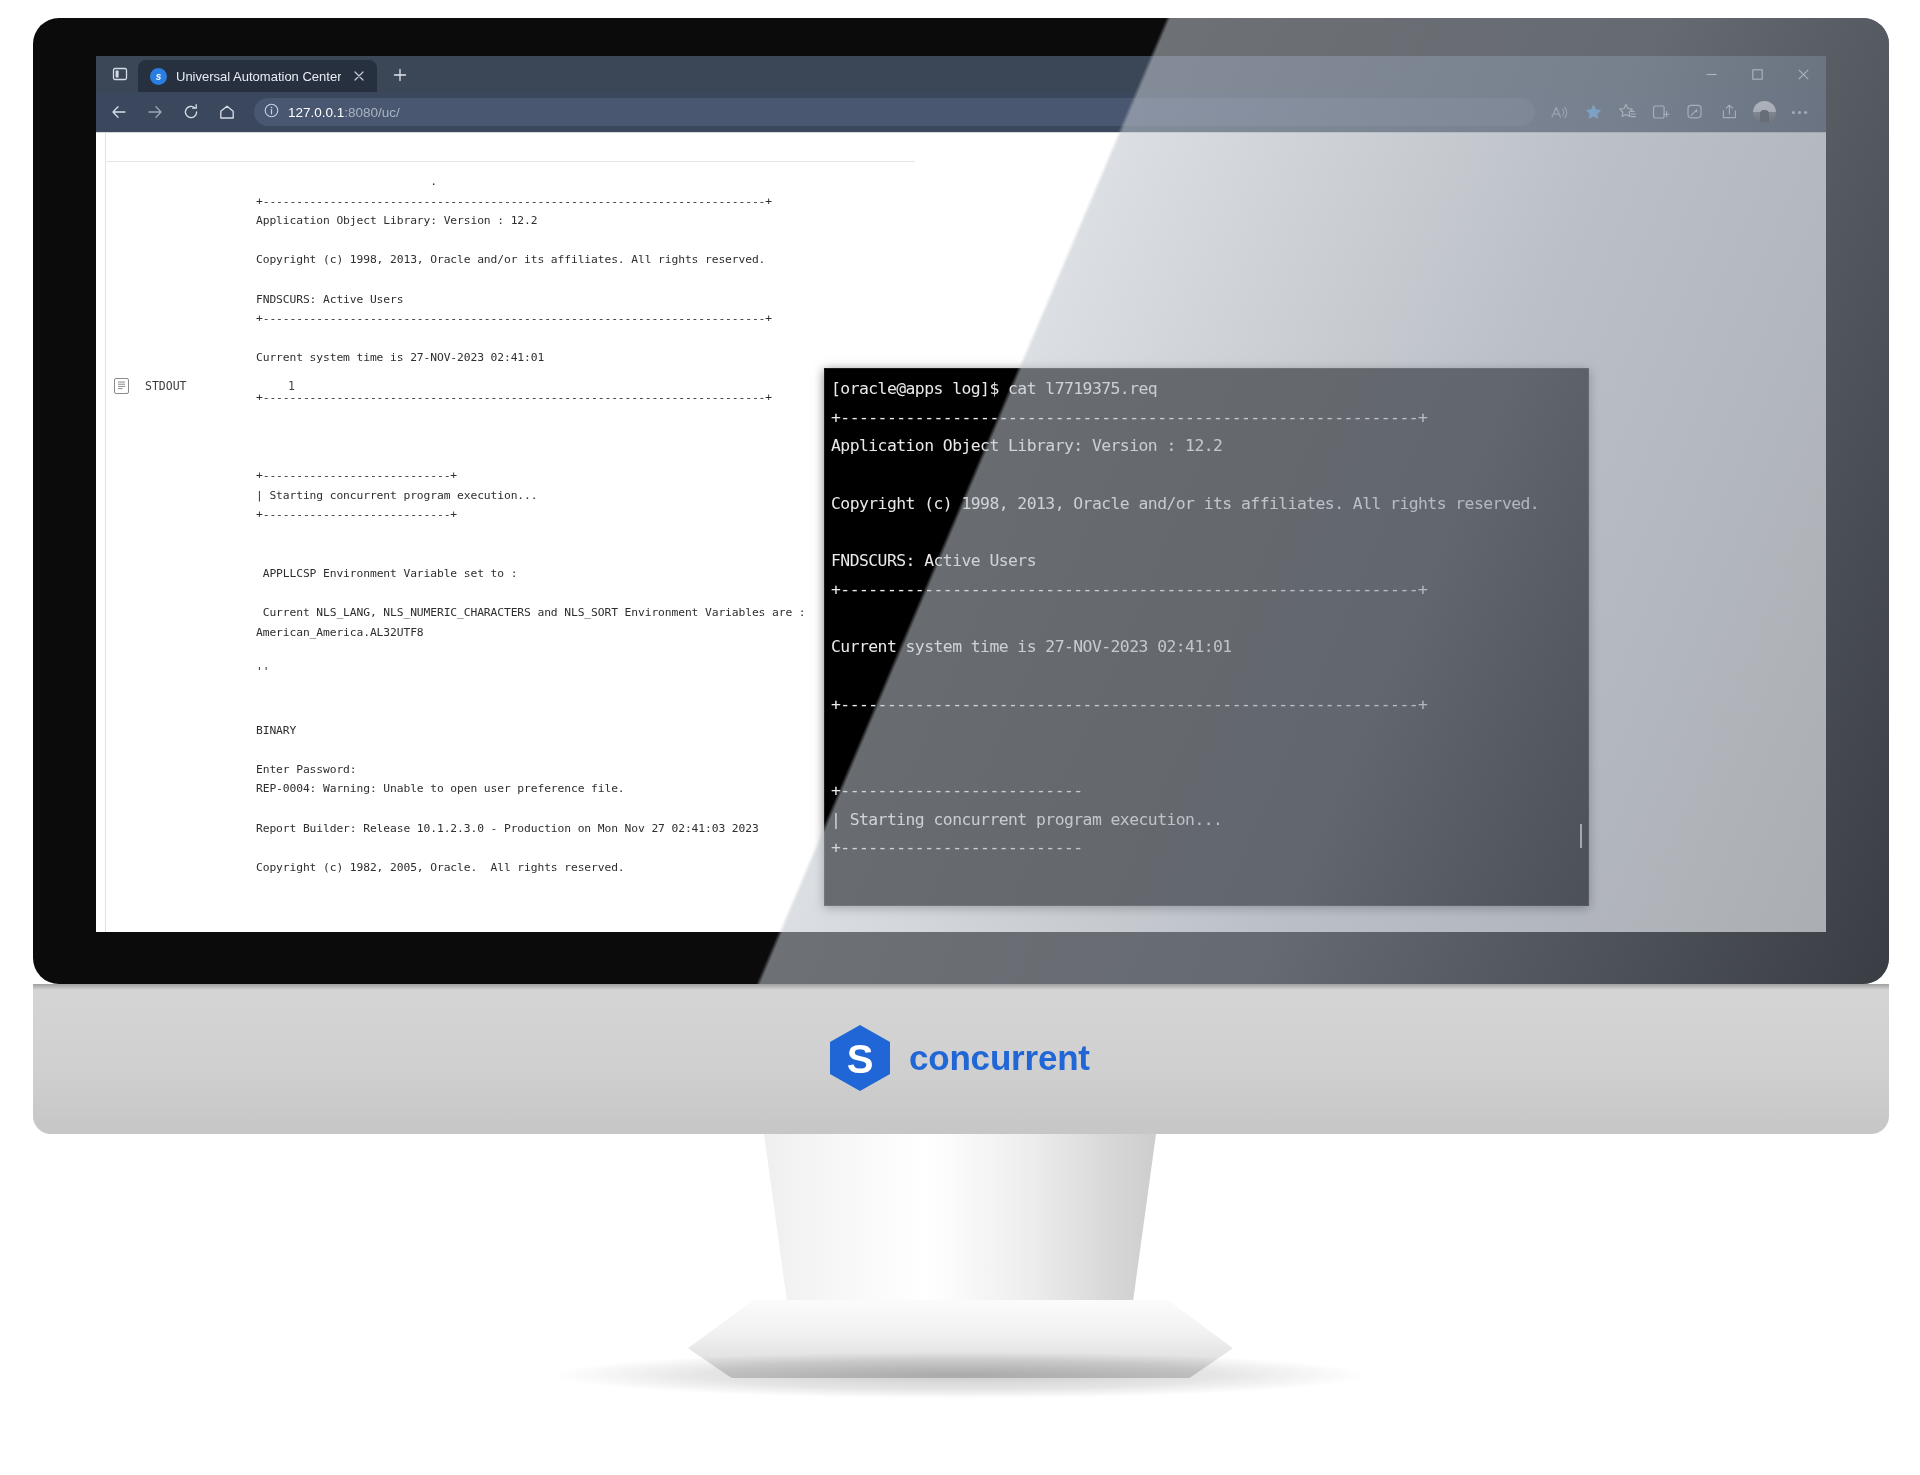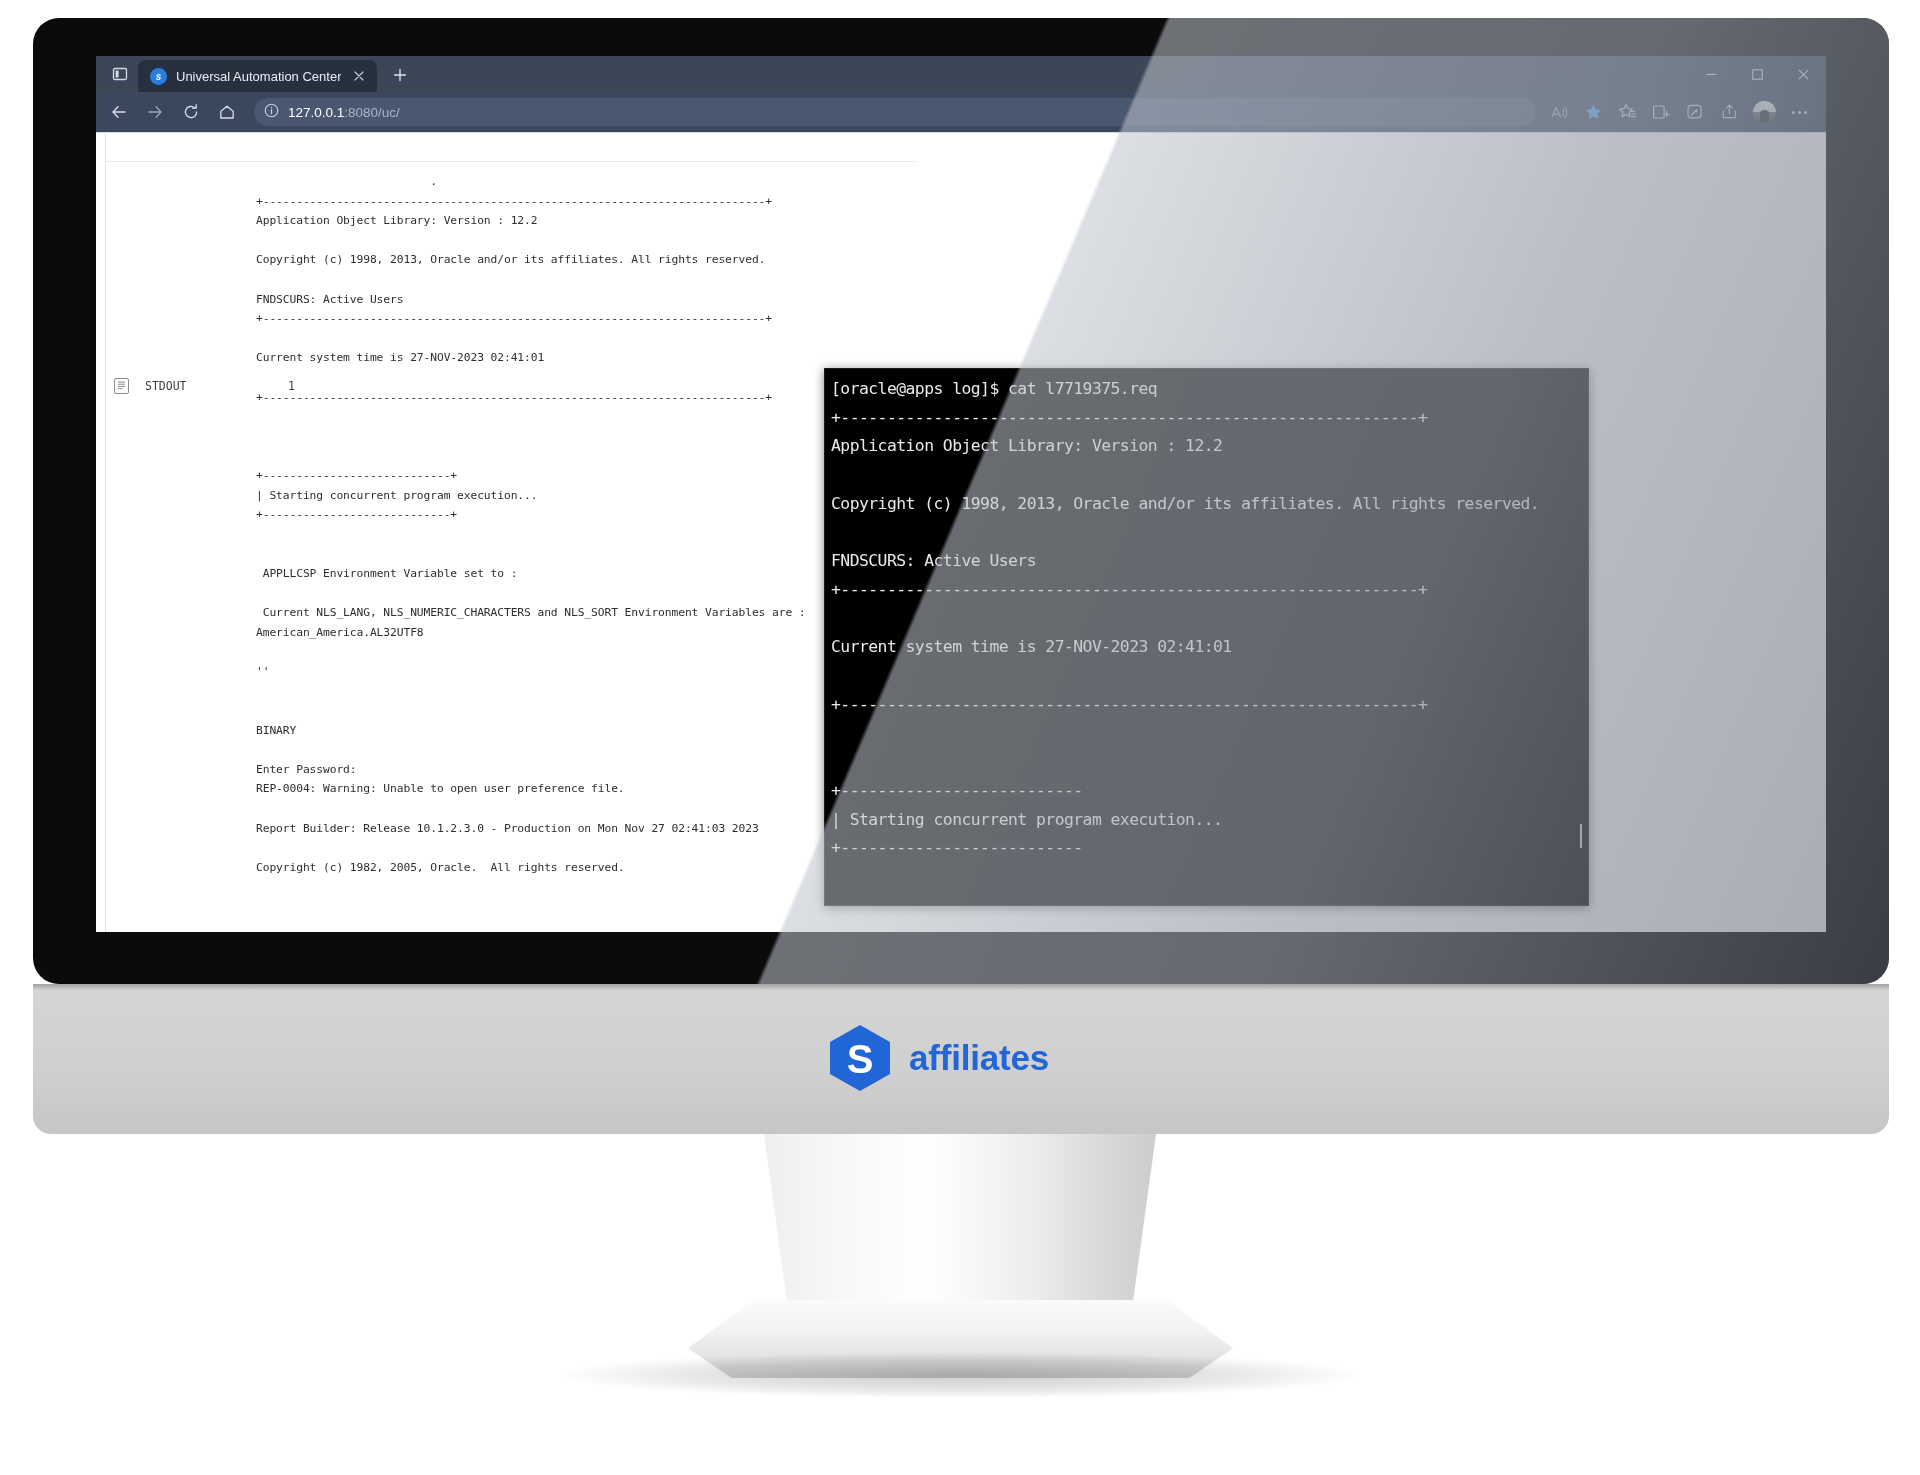--- a/index.html
+++ b/index.html
@@ -396,20 +396,20 @@
   <div class="monitor-chin"></div>
   <div class="chin-top-shadow"></div>
 
   <div class="logo-wrap">
     <div class="logo-hex">
       <svg width="64" height="68" viewBox="0 0 64 68">
         <polygon points="32,1 62,18 62,50 32,67 2,50 2,18" fill="#2166d6"></polygon>
         <text x="32" y="49" text-anchor="middle" font-family="Liberation Sans, sans-serif" font-size="40" font-weight="bold" fill="#ffffff">S</text>
       </svg>
     </div>
-    <div class="logo-text">affiliates</div>
+    <div class="logo-text">concurrent</div>
   </div>
 
   <div class="monitor-neck"></div>
   <div class="monitor-base"></div>
   <div class="base-shadow"></div>
 
 </div>
 
 </body></html>

